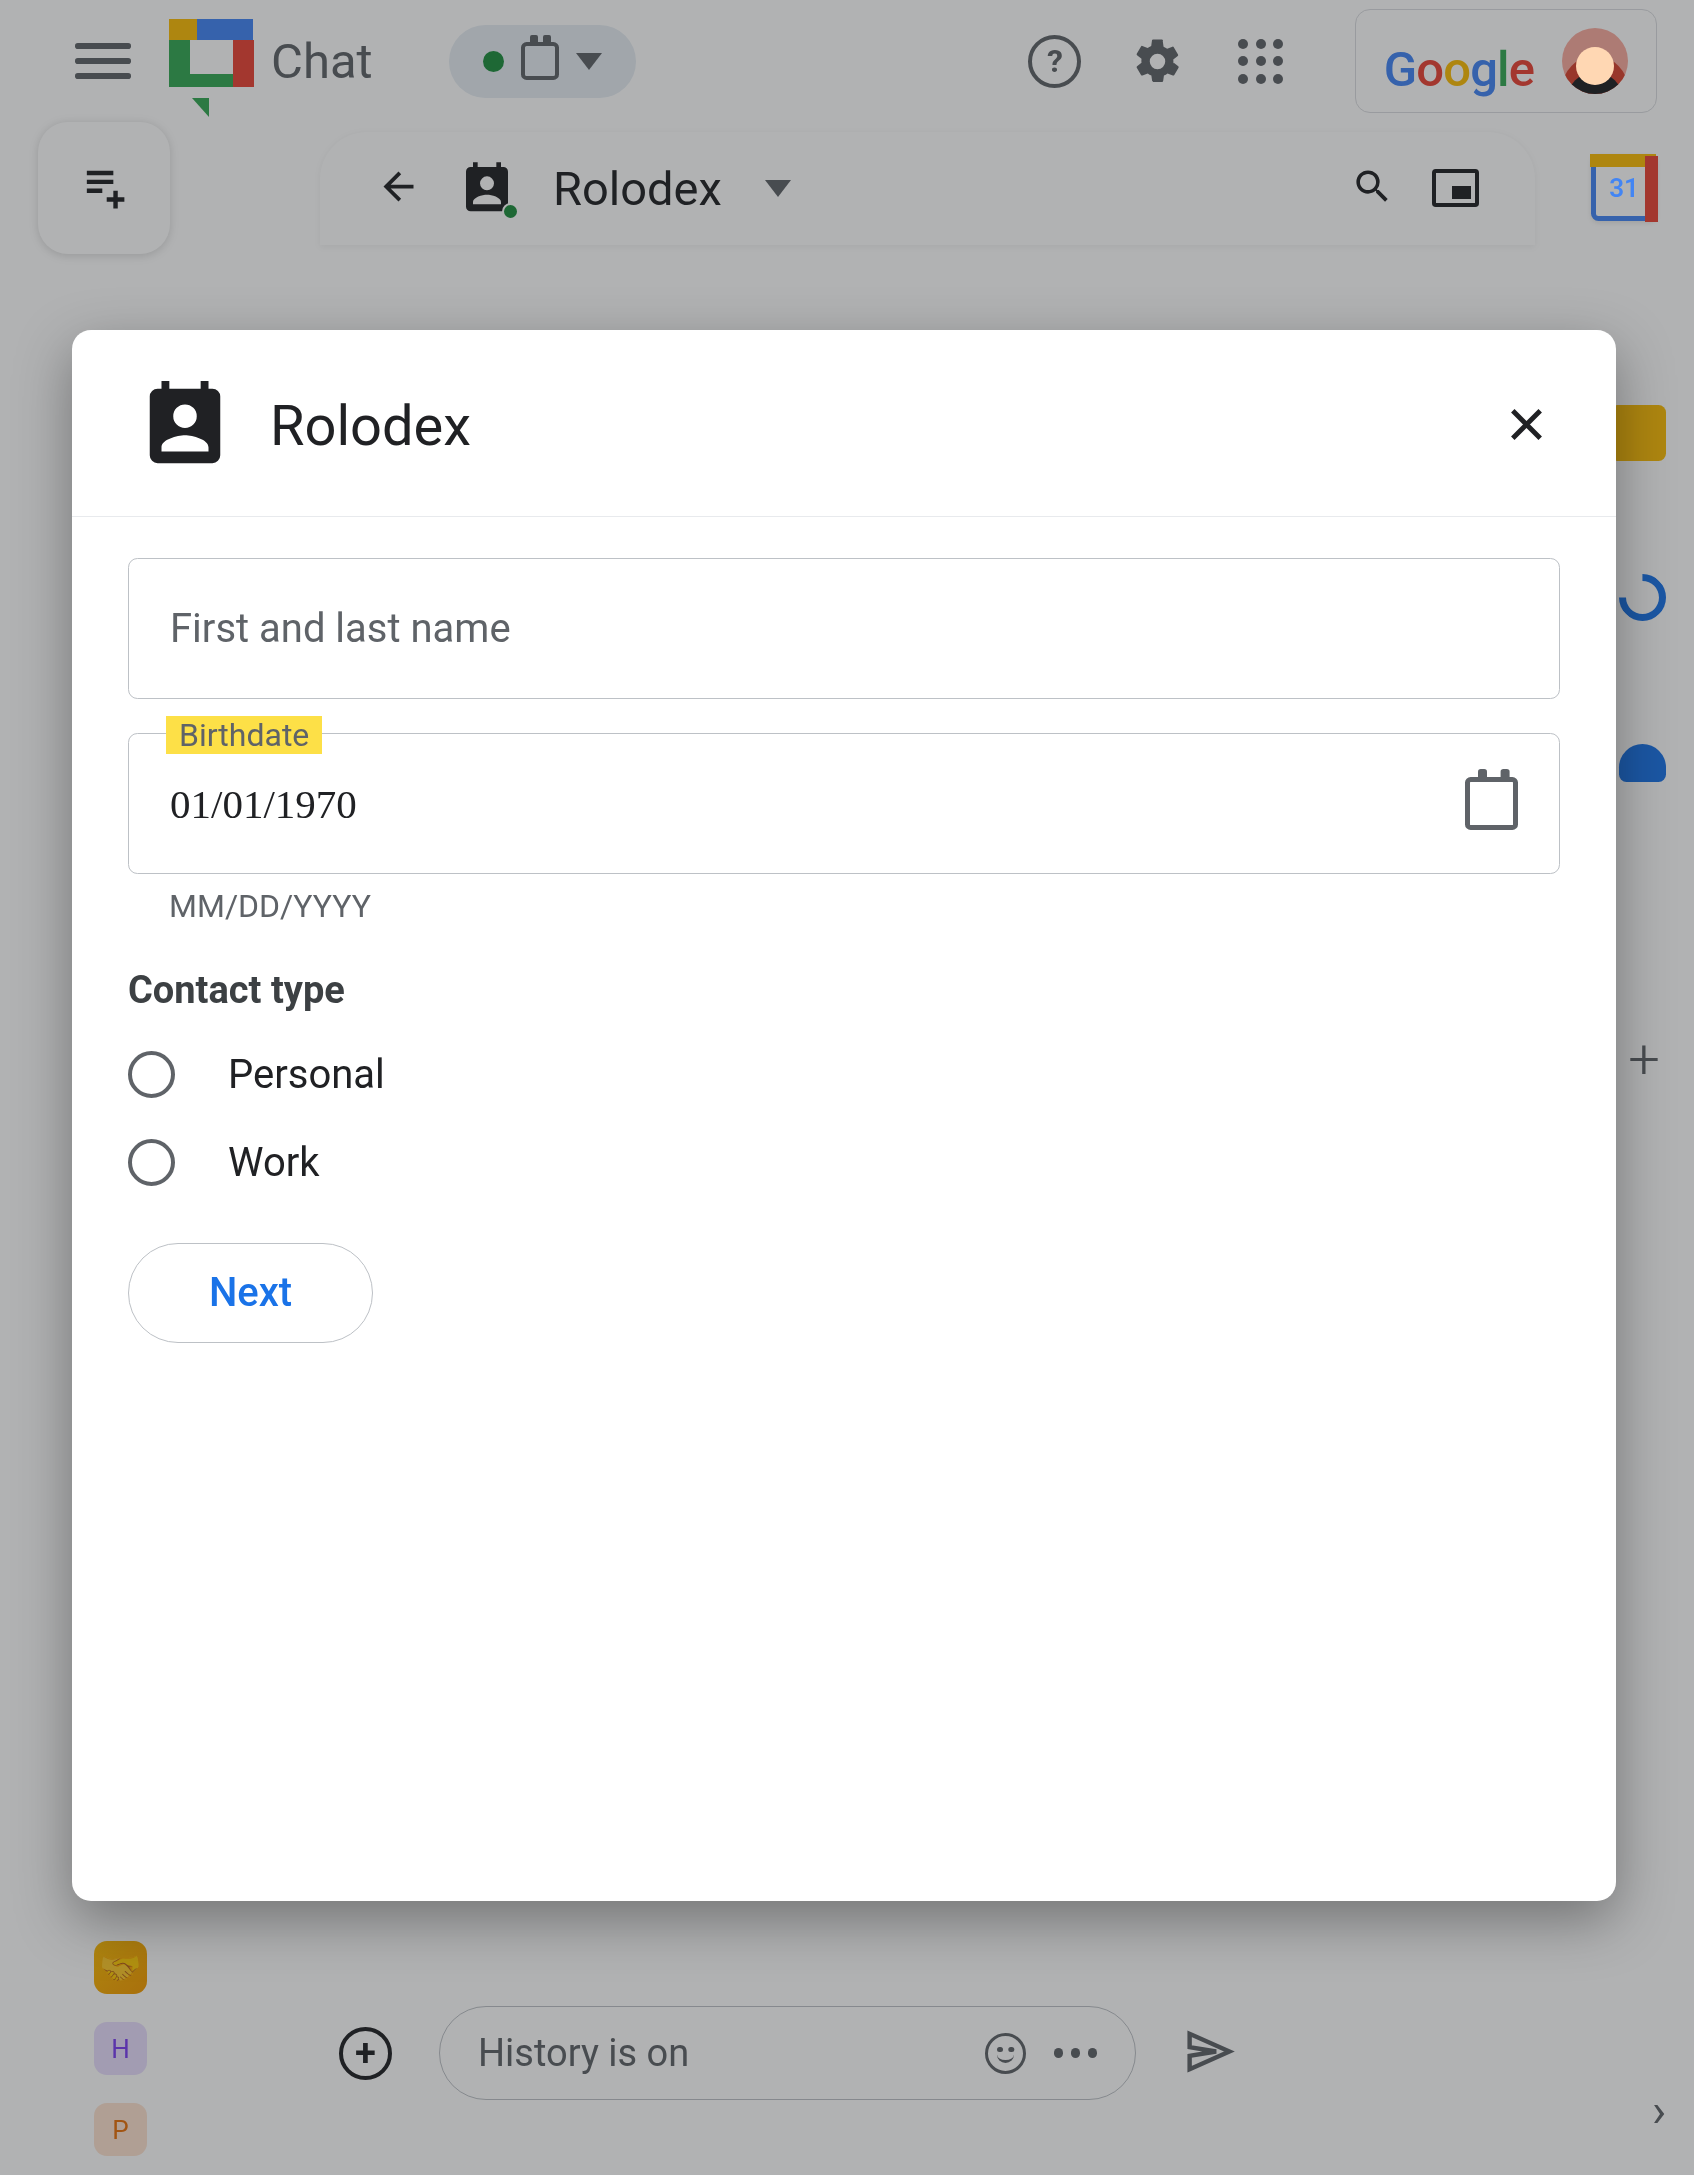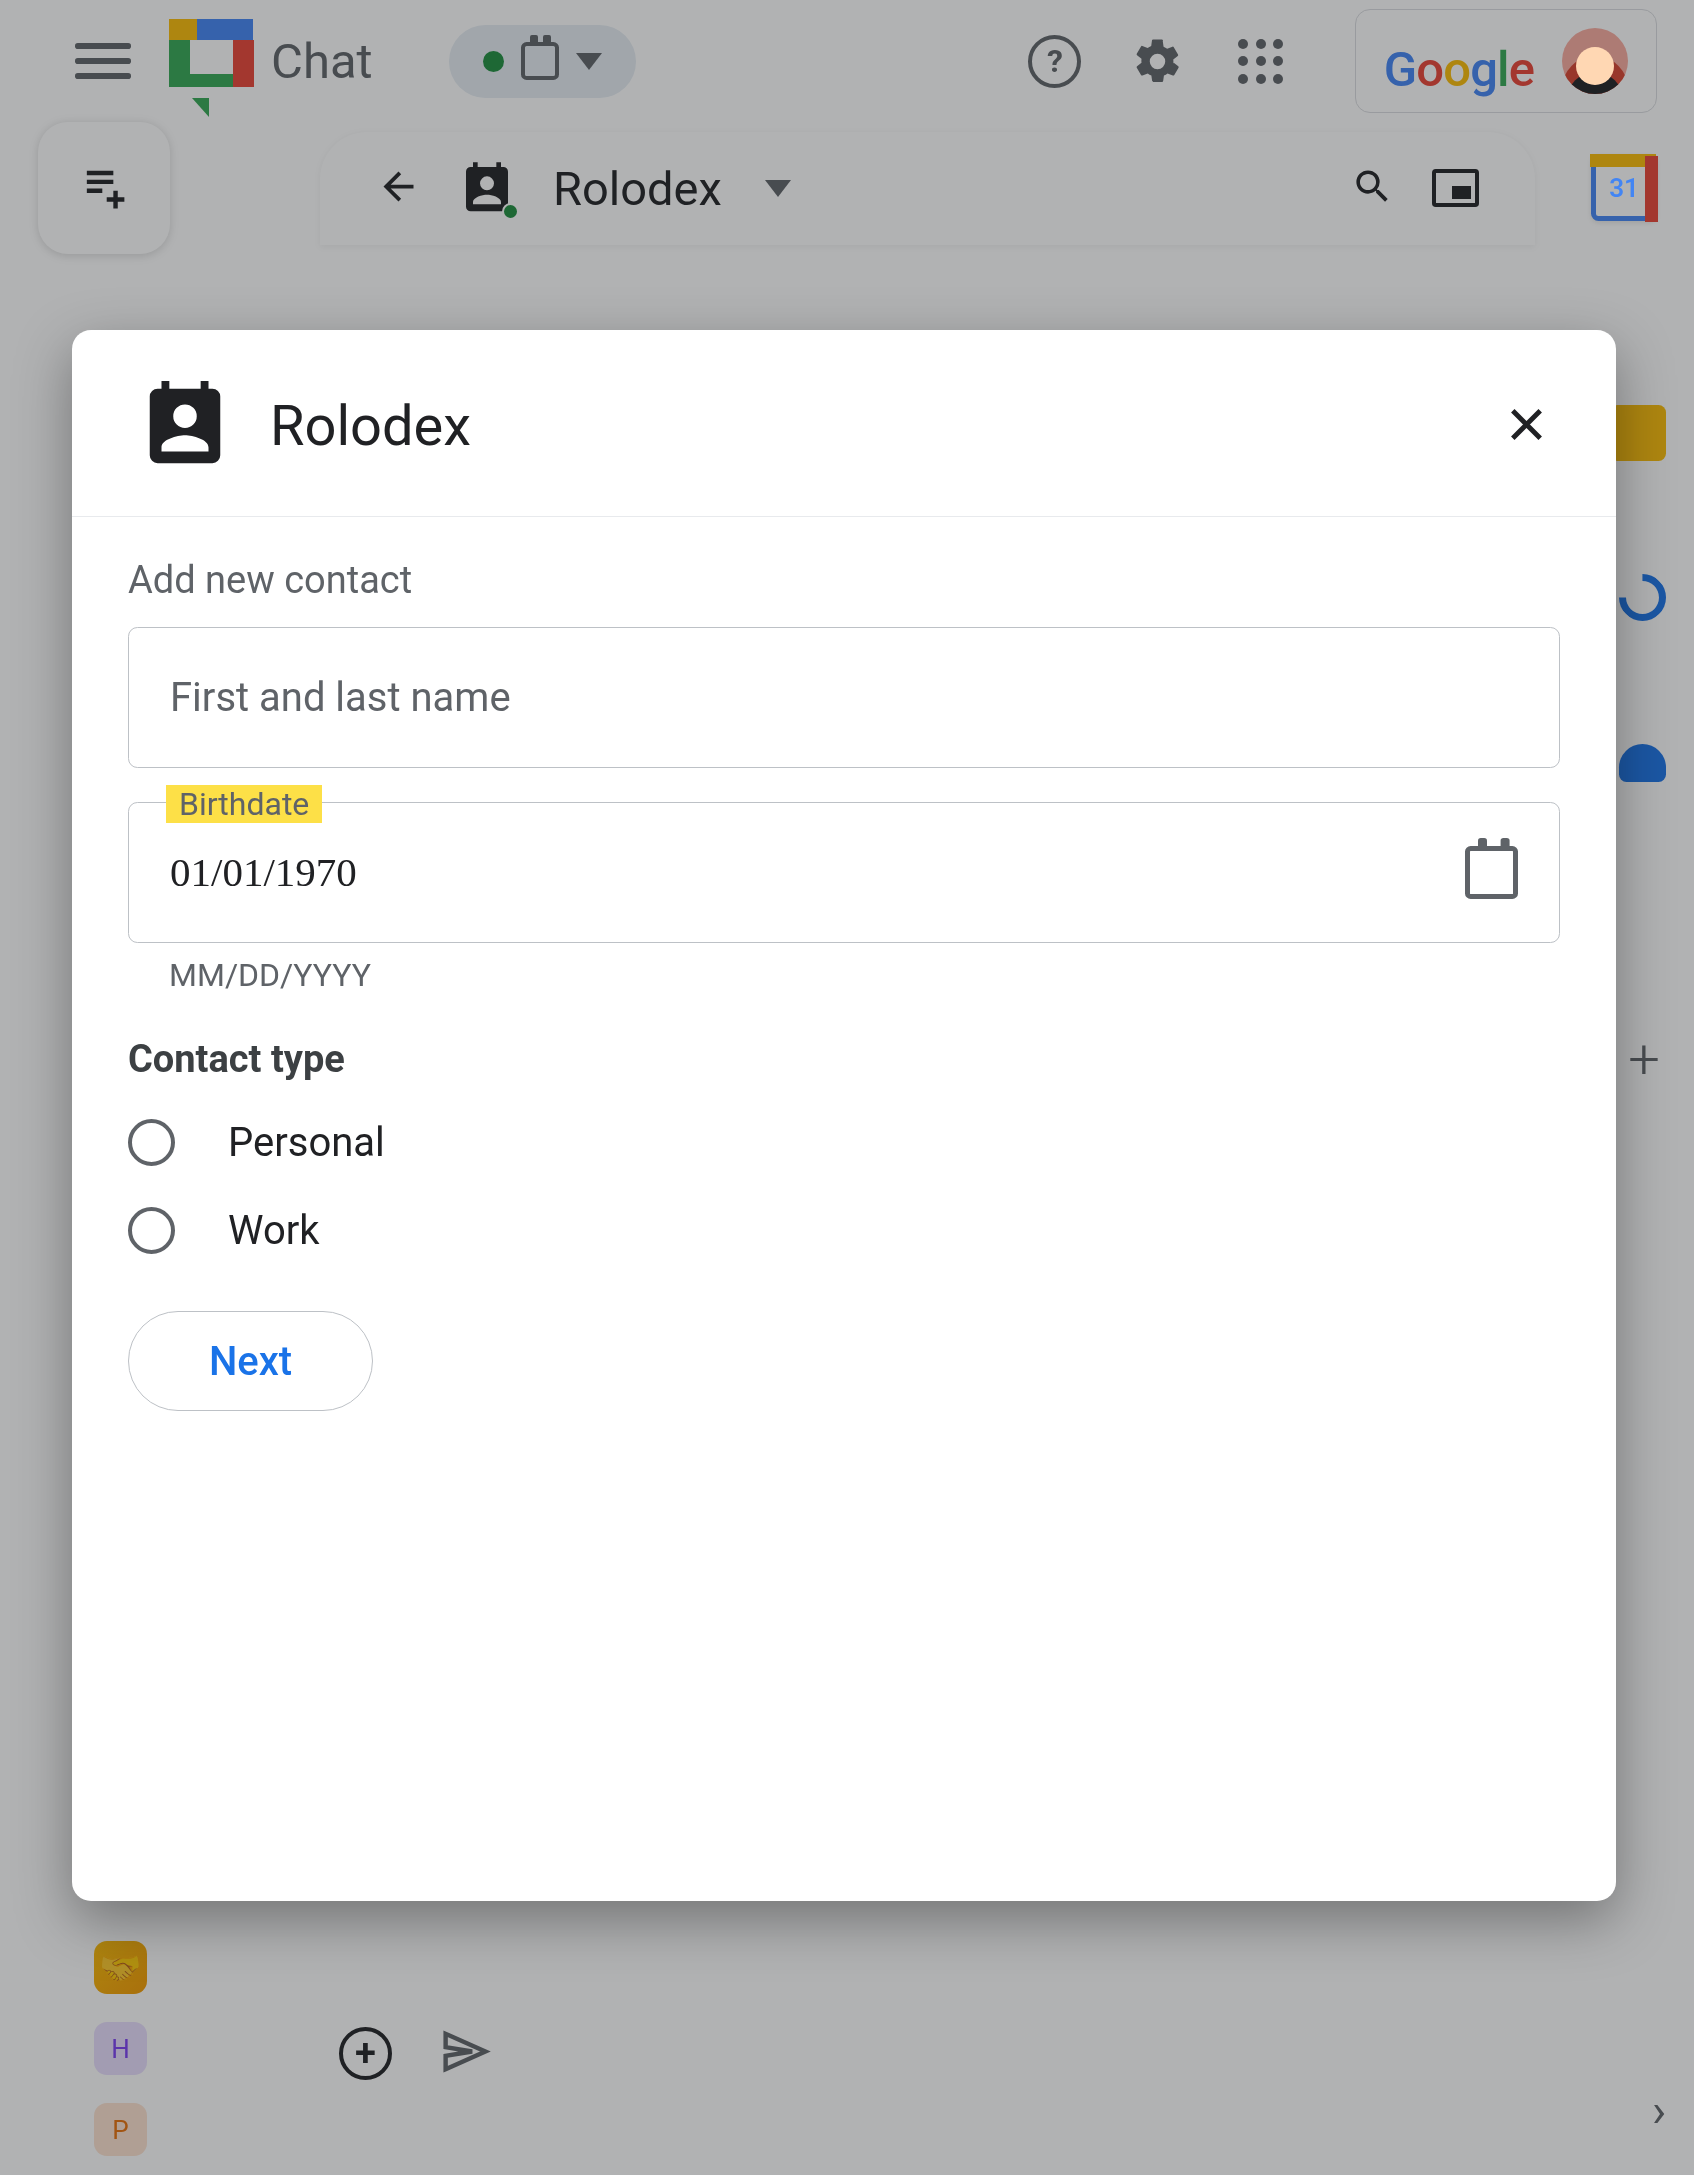--- a/index.html
+++ b/index.html
@@ -298,20 +298,30 @@
 <div class="right-frag frag-people"></div>
 <div class="right-frag frag-plus">+</div>
 
 <div class="left-chips">
   <div class="chip chip-shake">🤝</div>
   <div class="chip chip-h">H</div>
   <div class="chip chip-p">P</div>
 </div>
 <div class="bottombar">
   <div class="plus-circ">+</div>
+  <div class="compose-input">
+    <span>History is on</span>
+    <span class="sp"></span>
+    <div class="emoji-ic"></div>
+    <div class="dots-ic">
+        <span></span>
+        <span></span>
+        <span></span>
+      </div>
+  </div>
   <div class="send-ic">
     <svg viewBox="0 0 24 24">
         <path fill="none" stroke="#5f6368" stroke-width="2" d="M3 20l18-8L3 4v6l12 2-12 2z"></path>
       </svg>
   </div>
 </div>
 <div class="chev-right">›</div>
 
 <div class="overlay"></div>
 
@@ -325,21 +335,20 @@
     <div class="dlg-title">Rolodex</div>
     <div class="sp"></div>
     <div class="dlg-close">
       <svg viewBox="0 0 24 24">
           <path stroke="#202124" stroke-width="2.5" fill="none" d="M5 5l14 14M19 5L5 19"></path>
         </svg>
     </div>
   </div>
 
   <div class="dlg-body">
-    <div class="section-label">Add new contact</div>
 
     <div class="text-field">
       <span>First and last name</span>
     </div>
 
     <div class="date-wrap">
       <div class="date-legend">Birthdate</div>
       <div class="date-field">
         <span>01/01/1970</span>
         <span class="sp"></span>

